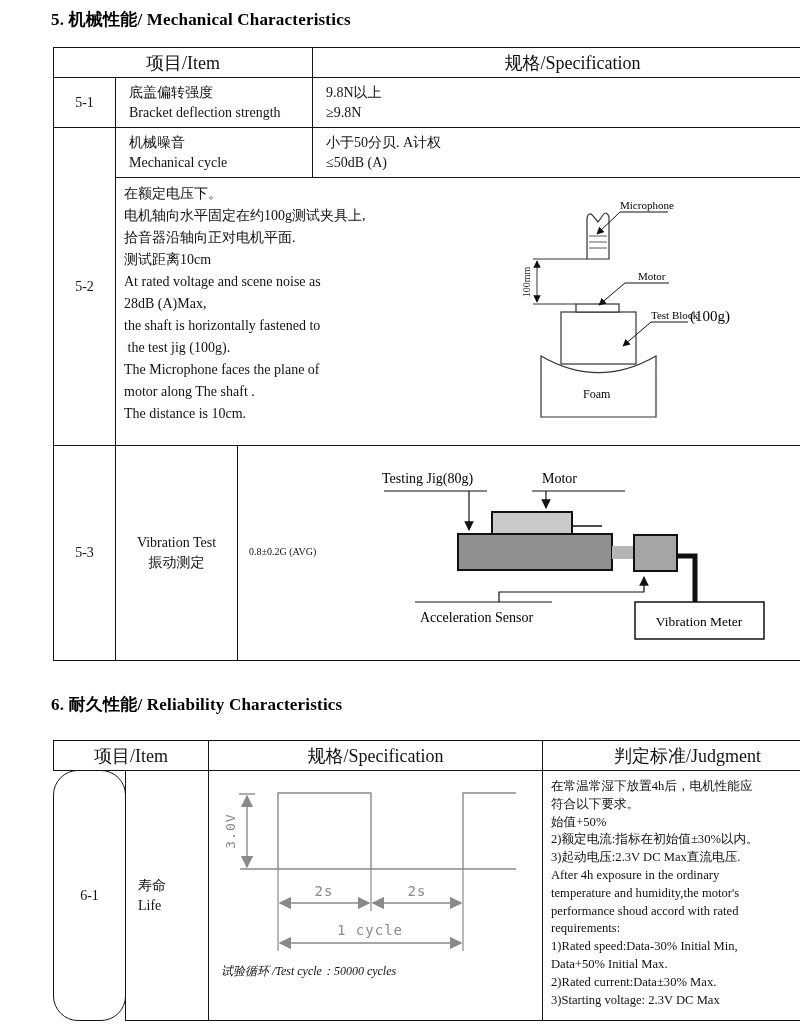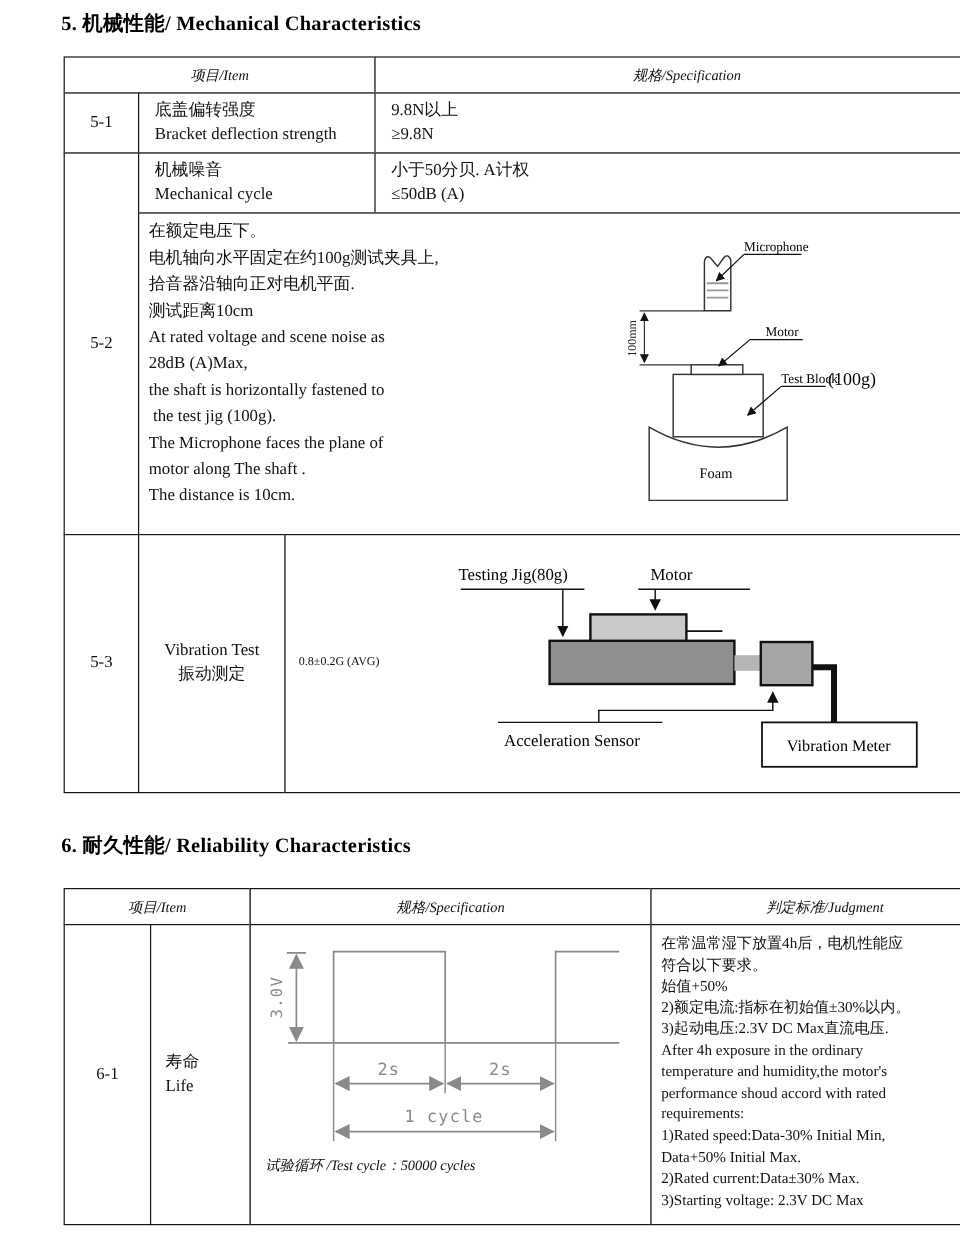--- a/index.html
+++ b/index.html
@@ -13,21 +13,21 @@
     position:absolute; left:8px; font-size:17px; font-weight:bold;
     letter-spacing:0.2px; color:#000;
   }
   .cell {
     position:absolute; box-sizing:border-box; border:1px solid #151515;
     display:flex; flex-direction:column; justify-content:center;
     font-size:14px; line-height:20px; background:#fff;
   }
   .center { align-items:center; text-align:center; }
   .padl   { padding-left:13px; }
-  .hdr    { font-size:12px;font-style:italic; }
+  .hdr    { font-size:18px; }
   .content-cell { justify-content:flex-start; }
   .tlines { padding:5px 0 0 8px; }
   .tline  { white-space:pre; height:22px; line-height:22px; font-size:14px; }
   .judg .tline { height:17.8px; line-height:17.8px; font-size:12.6px; }
   .abs { position:absolute; }
   svg text { font-family:"Liberation Serif","DejaVu Serif",serif; }
   .cadtxt { font-family:"DejaVu Sans Mono",monospace; letter-spacing:1px; }
 </style>
 </head>
 <body>
@@ -167,21 +167,21 @@
   <div class="cell center hdr" style="left:10px; top:740px; width:156px; height:31px;">
     <span>项目/Item</span>
   </div>
   <div class="cell center hdr" style="left:165px; top:740px; width:335px; height:31px;">
     <span>规格/Specification</span>
   </div>
   <div class="cell center hdr" style="left:499px; top:740px; width:291px; height:31px;">
     <span>判定标准/Judgment</span>
   </div>
 
-  <div class="cell center" style="left:10px; top:770px; width:73px; height:251px;">
+  <div class="cell center" style="left:10px; top:770px; width:73px; height:251px;border-radius:25px;">
     <span>6-1</span>
   </div>
   <div class="cell" style="left:82px; top:770px; width:84px; height:251px; padding-left:12px;">
     <div>寿命</div>
     <div>Life</div>
   </div>
 
   <div class="cell content-cell" style="left:165px; top:770px; width:335px; height:251px;">
     <svg class="abs" style="left:0; top:0;" width="335" height="190" viewBox="0 0 335 190">
       <defs>

